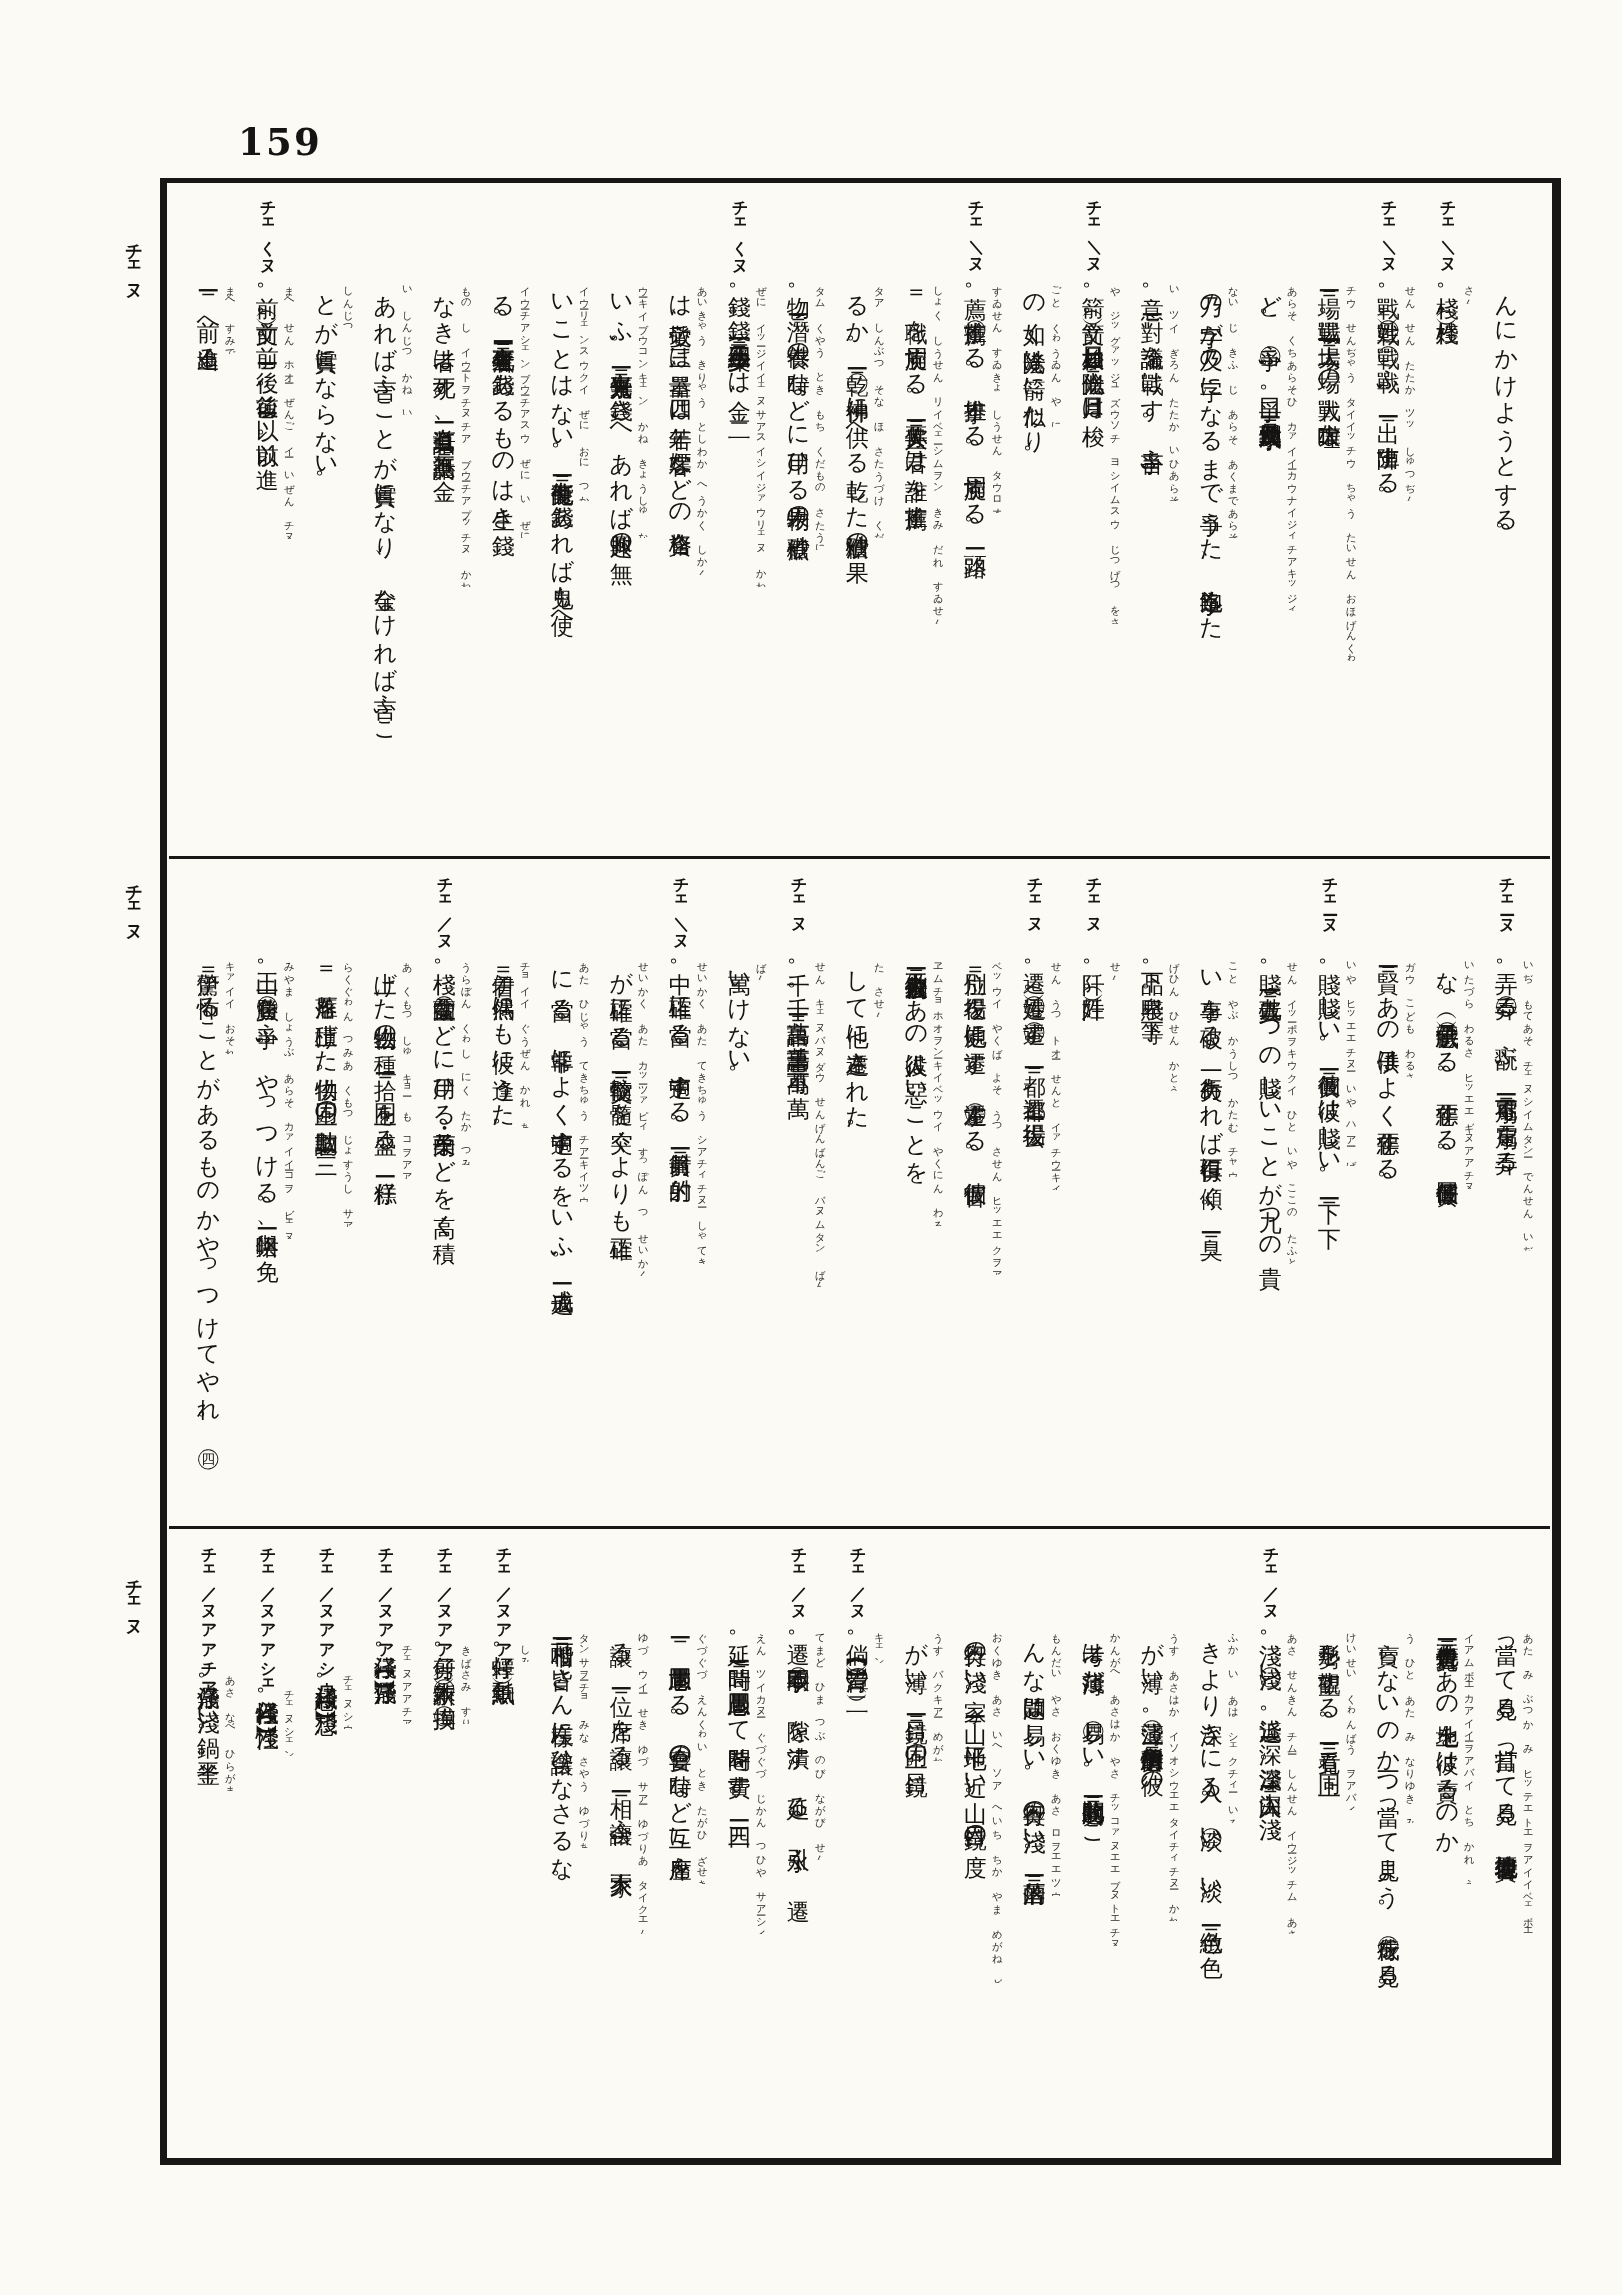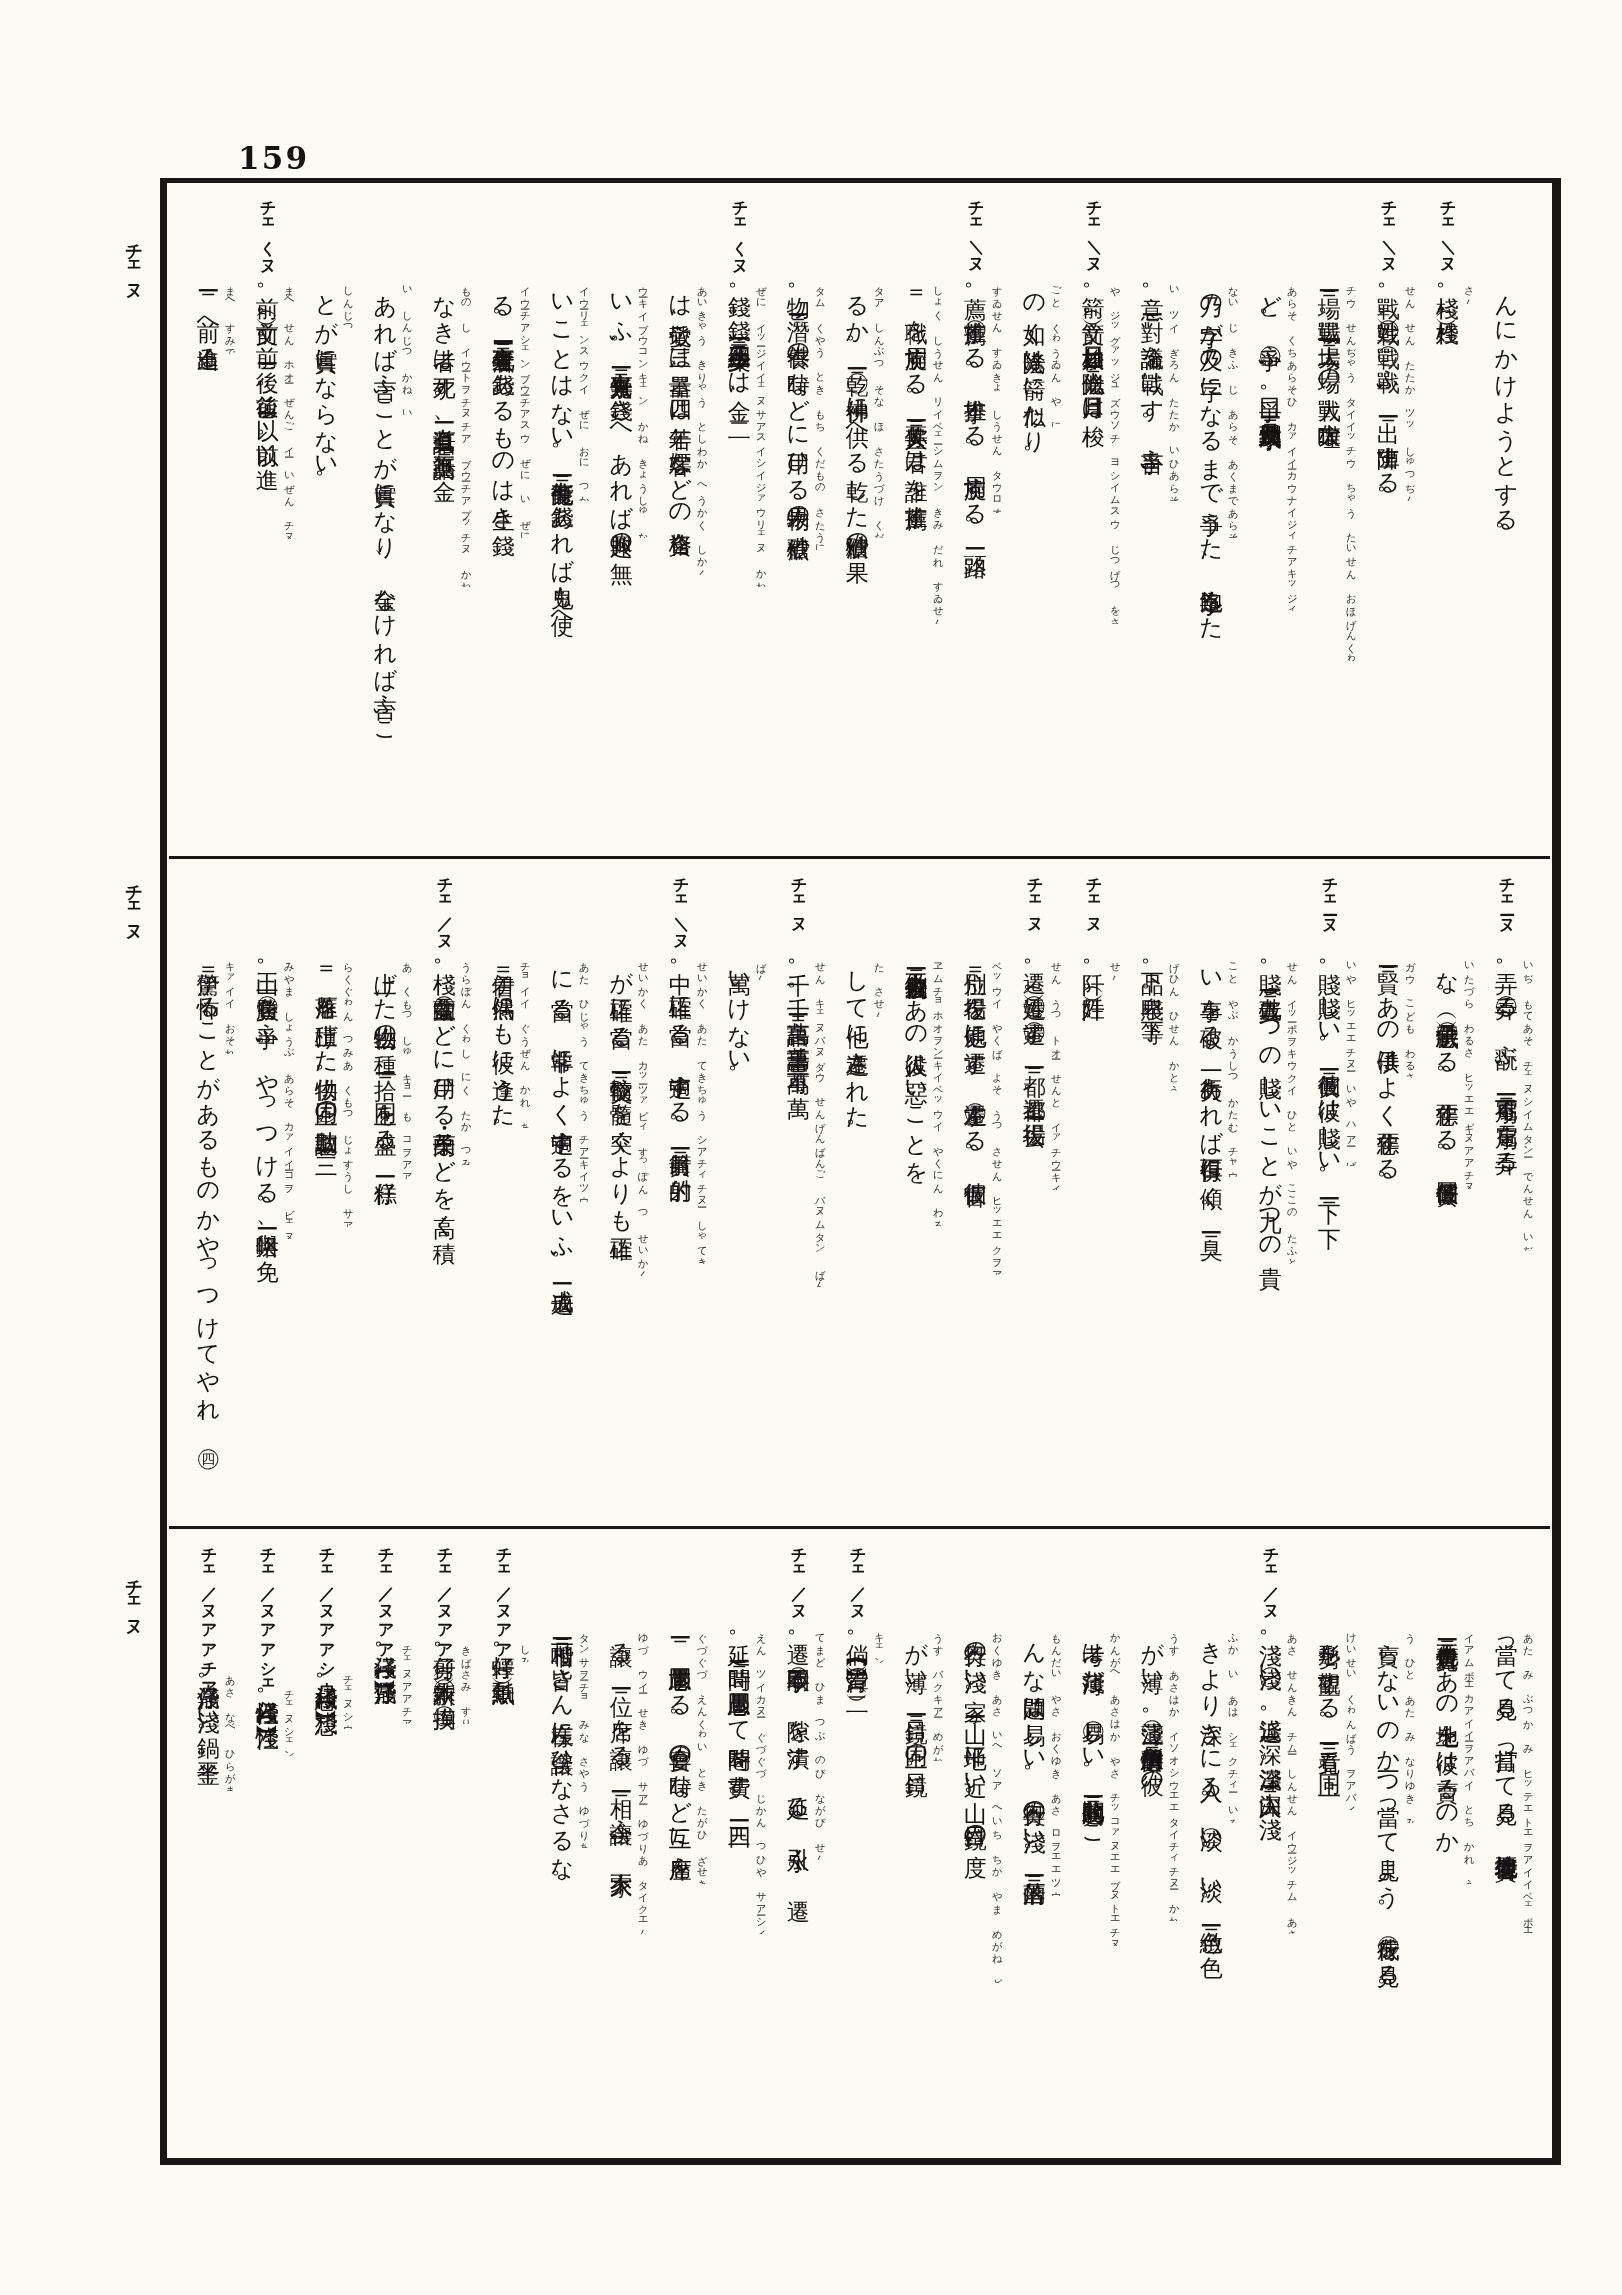--- a/index.html
+++ b/index.html
@@ -3,22 +3,22 @@
 <meta charset="utf-8">
 <style>
   html,body{margin:0;padding:0;}
   body{
     width:1623px;height:2295px;position:relative;
     background:#fbfaf5;color:#151412;
     font-family:"DejaVu Serif","Liberation Serif",serif;
     overflow:hidden;
   }
   .page-number{
-    position:absolute;left:238px;top:140px;
-    font-size:31px;font-weight:bold;letter-spacing:2.2px;
+    position:absolute;left:238px;top:120px;
+    font-size:37px;font-weight:bold;letter-spacing:2.2px;
     font-family:"DejaVu Serif",serif;
   }
   .margin-label{
     position:absolute;left:118px;width:25px;
     writing-mode:vertical-rl;text-orientation:upright;
     font-weight:bold;font-size:17.3px;line-height:1.1;
     font-family:"DejaVu Sans","Liberation Sans",sans-serif;
   }
   #margin-label-1{top:232px;}
   #margin-label-2{top:873px;}

